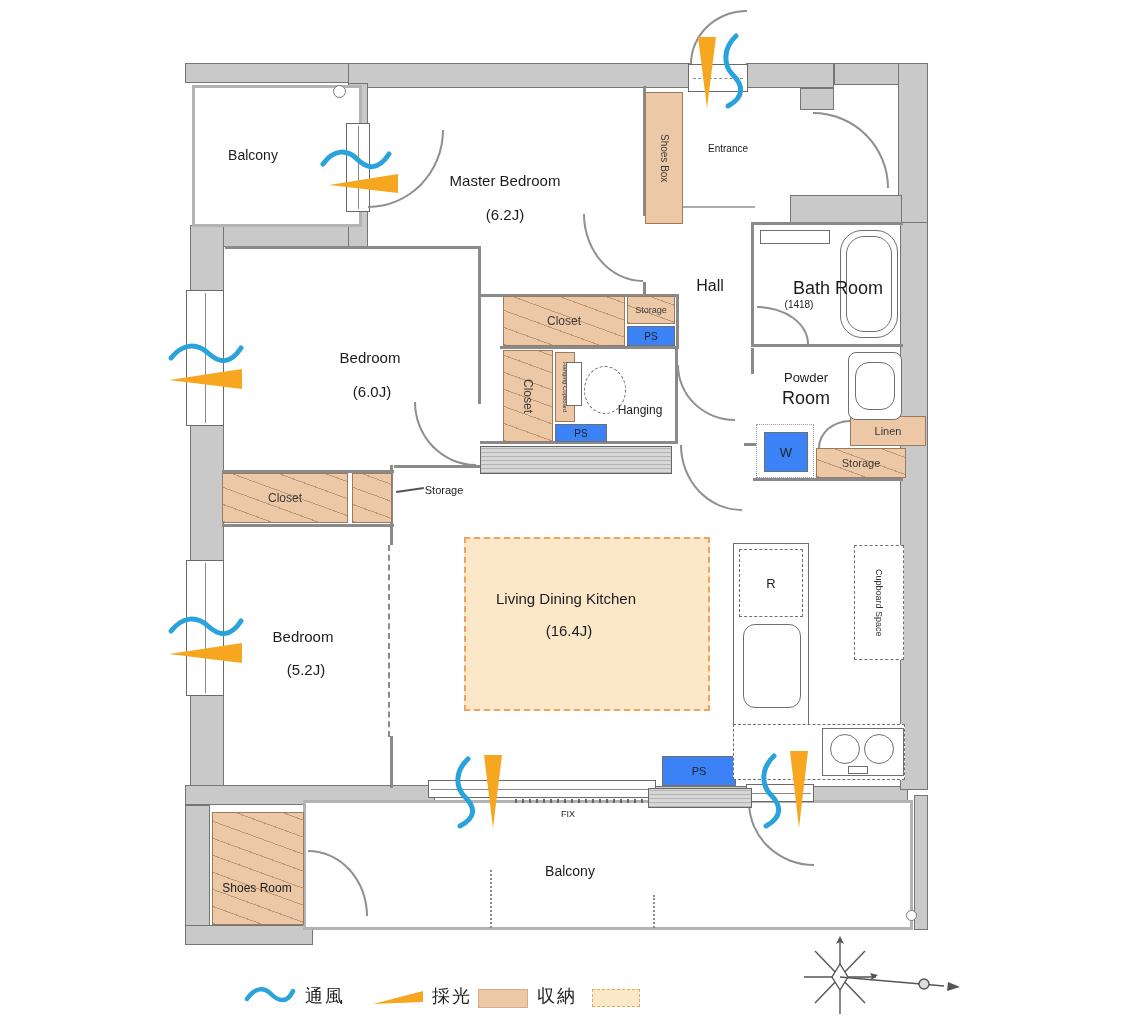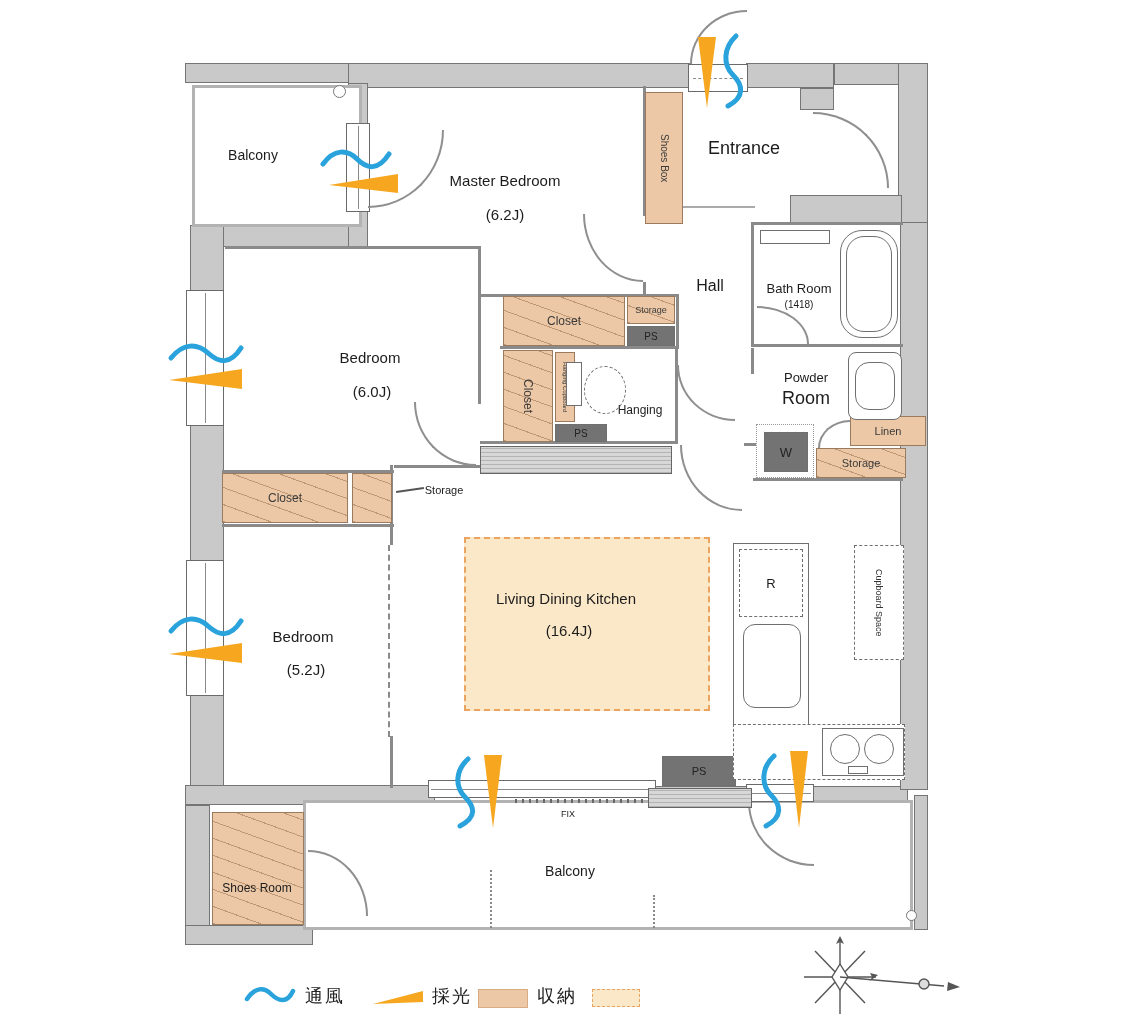--- a/index.html
+++ b/index.html
@@ -13,21 +13,21 @@
   
   .lbl{position:absolute;transform:translate(-50%,-50%);white-space:nowrap;text-align:center;
        font-size:15px;color:#1c1c1c;}
   .sm{font-size:11px;}
   
   .st{position:absolute;background:#ecc8a6;border:1px solid #9b7b5e;box-sizing:border-box;
       display:flex;align-items:center;justify-content:center;font-size:12px;color:#3a3a3a;}
   .diag{background-image:repeating-linear-gradient(20deg,rgba(134,92,58,.45) 0 1px,transparent 1px 16px);}
   .vtext{writing-mode:vertical-rl;text-orientation:mixed;}
   
-  .ps{position:absolute;background:#737373;border:1px solid #6f6f6f;box-sizing:border-box;
+  .ps{position:absolute;background:#3b82f6;border:1px solid #6f6f6f;box-sizing:border-box;
       display:flex;align-items:center;justify-content:center;font-size:10px;color:#222;}
   .fx{position:absolute;background:#fff;border:1px solid #6f6f6f;box-sizing:border-box;}
   .dashed{border-style:dashed;}
   .dotted{border-style:dotted;}
   
   .win{position:absolute;background:#fff;border:1px solid #6a6a6a;box-sizing:border-box;}
   .win-v::after{content:"";position:absolute;left:50%;top:2px;bottom:2px;width:1px;background:#8a8a8a;}
   .win-h::after{content:"";position:absolute;top:50%;left:2px;right:2px;height:1px;background:#8a8a8a;}
   .doorway::after{content:"";position:absolute;top:50%;left:4px;right:4px;border-top:1px dashed #8a8a8a;}
   
@@ -197,23 +197,23 @@
   <div class="fx" style="left:848px;top:766px;width:20px;height:8px"></div>
   <div class="fx dashed vtext" style="left:854px;top:545px;width:50px;height:115px;display:flex;align-items:center;justify-content:center;font-size:9px;color:#333">
       <span>Cupboard Space</span>
     </div>
 
   <div class="dashline-v" style="left:388px;top:545px;height:192px"></div>
 
   <div class="lbl" style="left:253px;top:155px;font-size:14px">Balcony</div>
   <div class="lbl" style="left:505px;top:180px">Master Bedroom</div>
   <div class="lbl" style="left:505px;top:214px">(6.2J)</div>
-  <div class="lbl" style="left:744px;top:148px;font-size:18px">Entrance</div>
+  <div class="lbl" style="left:728px;top:148px;font-size:10px">Entrance</div>
   <div class="lbl" style="left:710px;top:286px;font-size:16px">Hall</div>
-  <div class="lbl" style="left:799px;top:288px;font-size:13px">Bath Room</div>
+  <div class="lbl" style="left:838px;top:288px;font-size:18px">Bath Room</div>
   <div class="lbl" style="left:799px;top:304px;font-size:10px">(1418)</div>
   <div class="lbl" style="left:806px;top:377px;font-size:13px">Powder</div>
   <div class="lbl" style="left:806px;top:398px;font-size:18px">Room</div>
   <div class="lbl" style="left:640px;top:410px;font-size:12px">Hanging</div>
   <div class="lbl" style="left:370px;top:357px">Bedroom</div>
   <div class="lbl" style="left:372px;top:391px">(6.0J)</div>
   <div class="lbl" style="left:303px;top:636px">Bedroom</div>
   <div class="lbl" style="left:306px;top:669px">(5.2J)</div>
   <div class="lbl" style="left:566px;top:598px">Living Dining Kitchen</div>
   <div class="lbl" style="left:569px;top:630px">(16.4J)</div>

